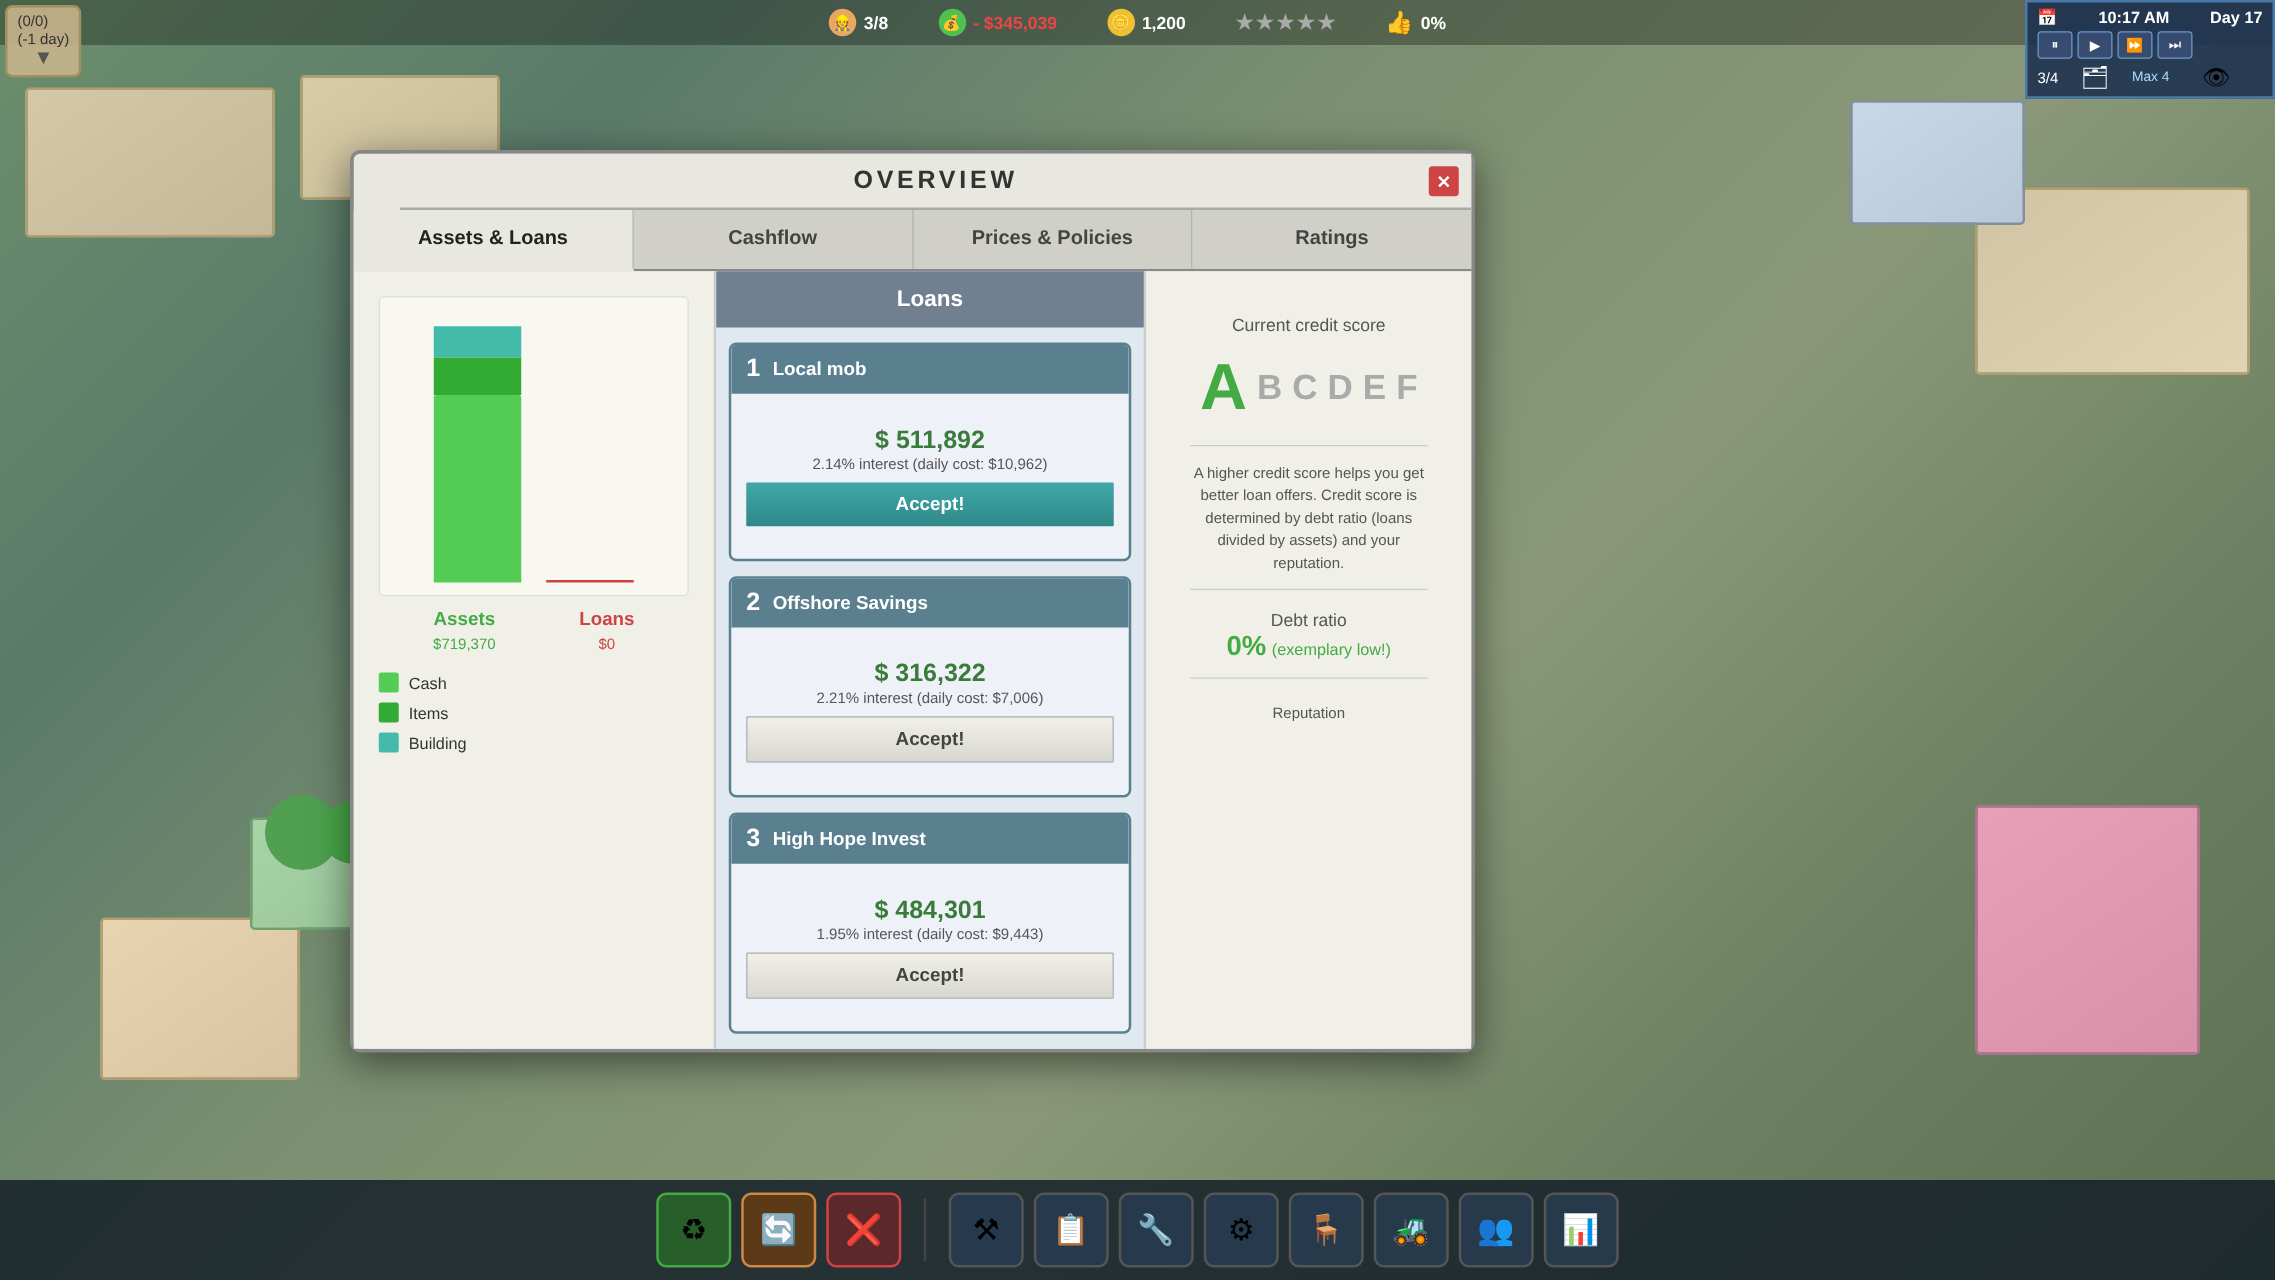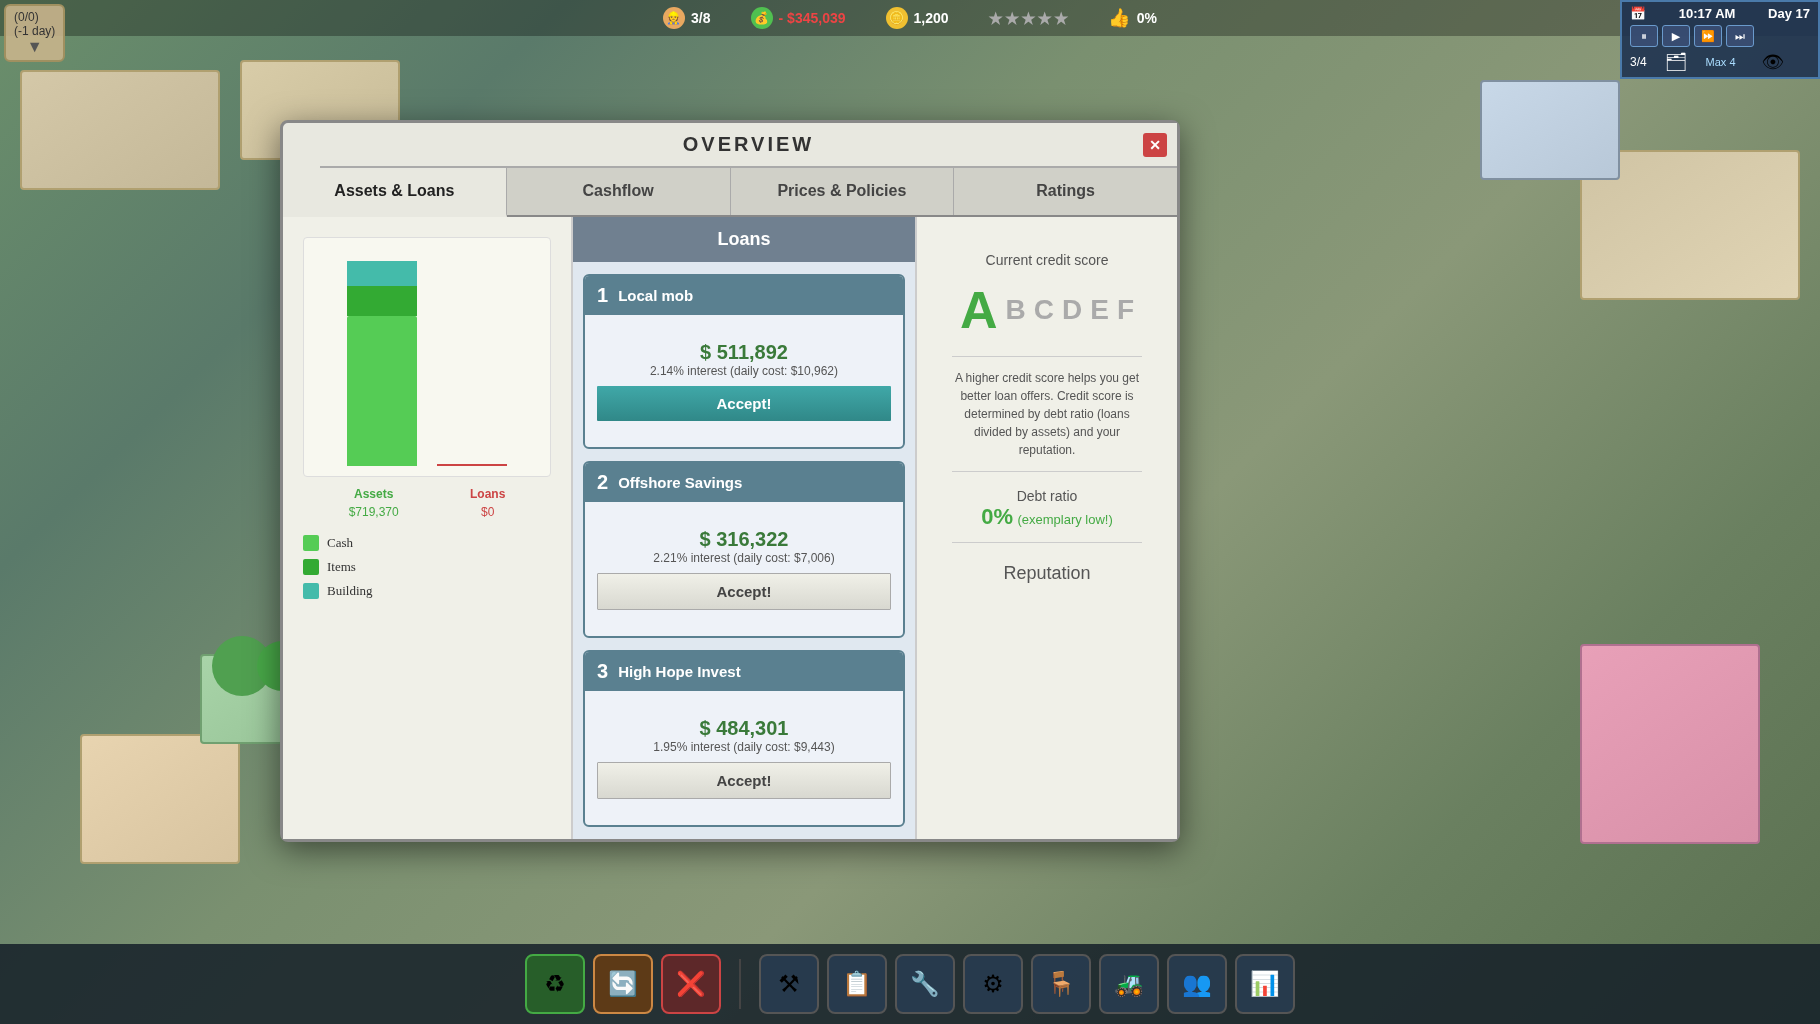--- a/index.html
+++ b/index.html
@@ -209,37 +209,36 @@
       border: 1px solid #ddd;
       border-radius: 4px;
     }
     .bar-col {
       display: flex;
       flex-direction: column;
       align-items: center;
       gap: 4px;
     }
     .bar-label {
-      font-size: 12px;
+      font-size: 15px;
       font-weight: bold;
       text-align: left;
     }
     .bar-value {
       font-size: 12px;
       text-align: center;
     }
     .label-assets { color: #44aa44; }
     .label-loans { color: #cc4444; }
 
     .chart-legend {
       margin-top: 16px;
       display: flex;
       flex-direction: column;
       gap: 8px;
-      font-family: Liberation Serif, serif;
     }
     .legend-item {
       display: flex;
       align-items: center;
       gap: 8px;
       font-size: 13px;
       color: #333;
     }
     .legend-color {
       width: 16px;
@@ -374,21 +373,21 @@
     }
     .debt-label {
       font-size: 13px;
       color: #44aa44;
     }
     .reputation-section {
       margin-top: 20px;
       text-align: center;
     }
     .reputation-title {
-      font-size: 18px;
+      font-size: 12px;
       color: #555;
     }
 
     
     .bottom-toolbar {
       position: absolute;
       bottom: 0;
       left: 0;
       right: 0;
       height: 80px;

